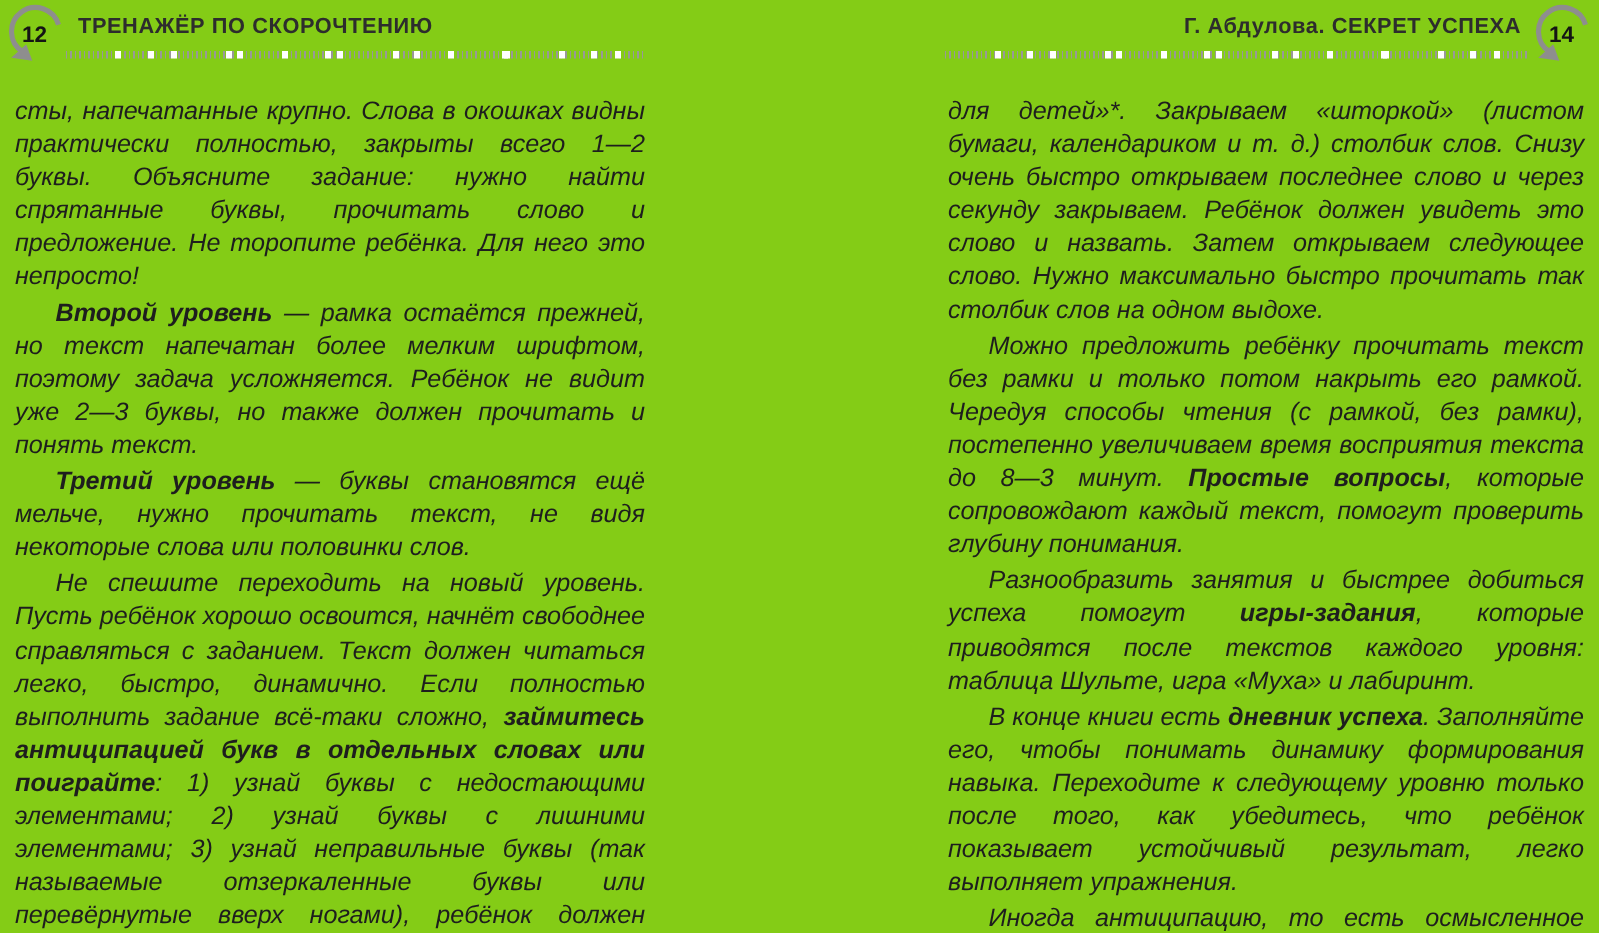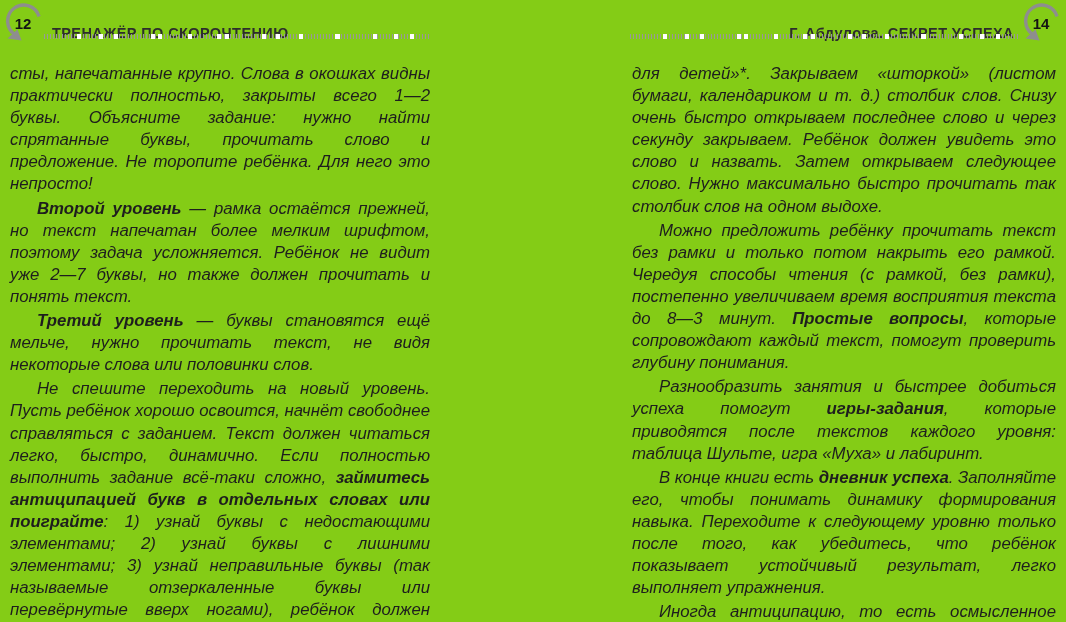--- a/index.html
+++ b/index.html
@@ -21,21 +21,21 @@
   .left  .badge { left:-6px; top:2px; }
   .right .badge { right:-4px; top:2px; }
   .badge svg { position:absolute; left:0; top:0; }
   .badge .num {
     position:absolute; inset:0;
     display:flex; align-items:center; justify-content:center;
     font-weight:700; font-size:15px; color:#141414;
   }
 
   .htitle {
-    position:absolute; top:25px;
+    position:absolute; top:10px;
     font-size:14.5px; font-weight:700; letter-spacing:0.4px;
     color:#2d2d2d; white-space:nowrap;
   }
   .left  .htitle { left:44px; }
   .right .htitle { right:44px; }
 
   .tick {
     position:absolute; top:34px; height:5px;
     background:
       repeating-linear-gradient(90deg, rgba(255,255,255,0) 0 55px, #ffffff 55px 59px),
@@ -78,21 +78,21 @@
           <path d="M 37 14.5 A 16 16 0 1 0 13 32.5" fill="none" stroke="#8e8e8e" stroke-width="3.4" stroke-linecap="butt"></path>
           <polygon points="15.5,27.5 19.5,38.5 5.5,36.5" fill="#8e8e8e"></polygon>
         </svg>
         <span class="num">12</span>
       </div>
       <div class="htitle">ТРЕНАЖЁР ПО СКОРОЧТЕНИЮ</div>
       <div class="tick"></div>
     </div>
     <div class="bodytext">
         <p class="para"><span>сты, напечатанные крупно. Слова в окошках видны практически полностью, закрыты всего 1—2 буквы. Объясните задание: нужно найти спрятанные буквы, прочитать слово и предложение. Не торопите ребёнка. Для него это непросто!</span></p>
-        <p class="para indent"><span class="b">Второй уровень</span><span> — рамка остаётся прежней, но текст напечатан более мелким шрифтом, поэтому задача усложняется. Ребёнок не видит уже 2—7 буквы, но также должен прочитать и понять текст.</span></p>
+        <p class="para indent"><span class="b">Второй уровень</span><span> — рамка остаётся прежней, но текст напечатан более мелким шрифтом, поэтому задача усложняется. Ребёнок не видит уже 2—3 буквы, но также должен прочитать и понять текст.</span></p>
         <p class="para indent"><span class="b">Третий уровень</span><span> — буквы становятся ещё мельче, нужно прочитать текст, не видя некоторые слова или половинки слов.</span></p>
         <p class="para indent"><span>Не спешите переходить на новый уровень. Пусть ребёнок хорошо освоится, начнёт свободнее справляться с заданием. Текст должен читаться легко, быстро, динамично. Если полностью выполнить задание всё-таки сложно, </span><span class="b">займитесь антиципацией букв в отдельных словах или поиграйте</span><span>: 1) узнай буквы с недостающими элементами; 2) узнай буквы с лишними элементами; 3) узнай неправильные буквы (так называемые отзеркаленные буквы или перевёрнутые вверх ногами), ребёнок должен найти среди них определённую букву.</span></p>
         <p class="para indent"><span>На подготовительном этапе полезно также </span><span class="b">упражнение «Убегающие слова»</span><span> из книги «Скорочтение</span></p>
       </div>
   </div>
 
   <div class="page right">
     <div class="pagehead">
       <div class="badge">
         <svg width="42" height="42" viewBox="0 0 42 42">

